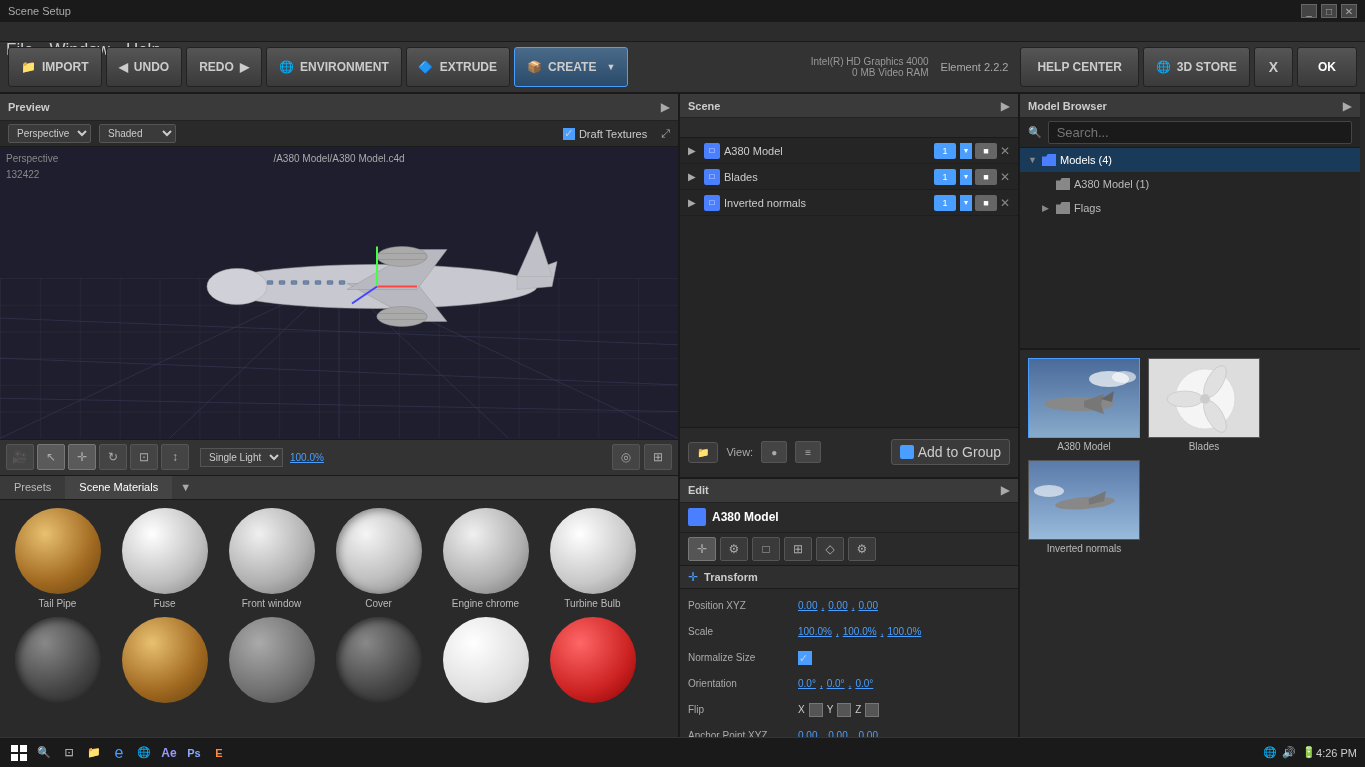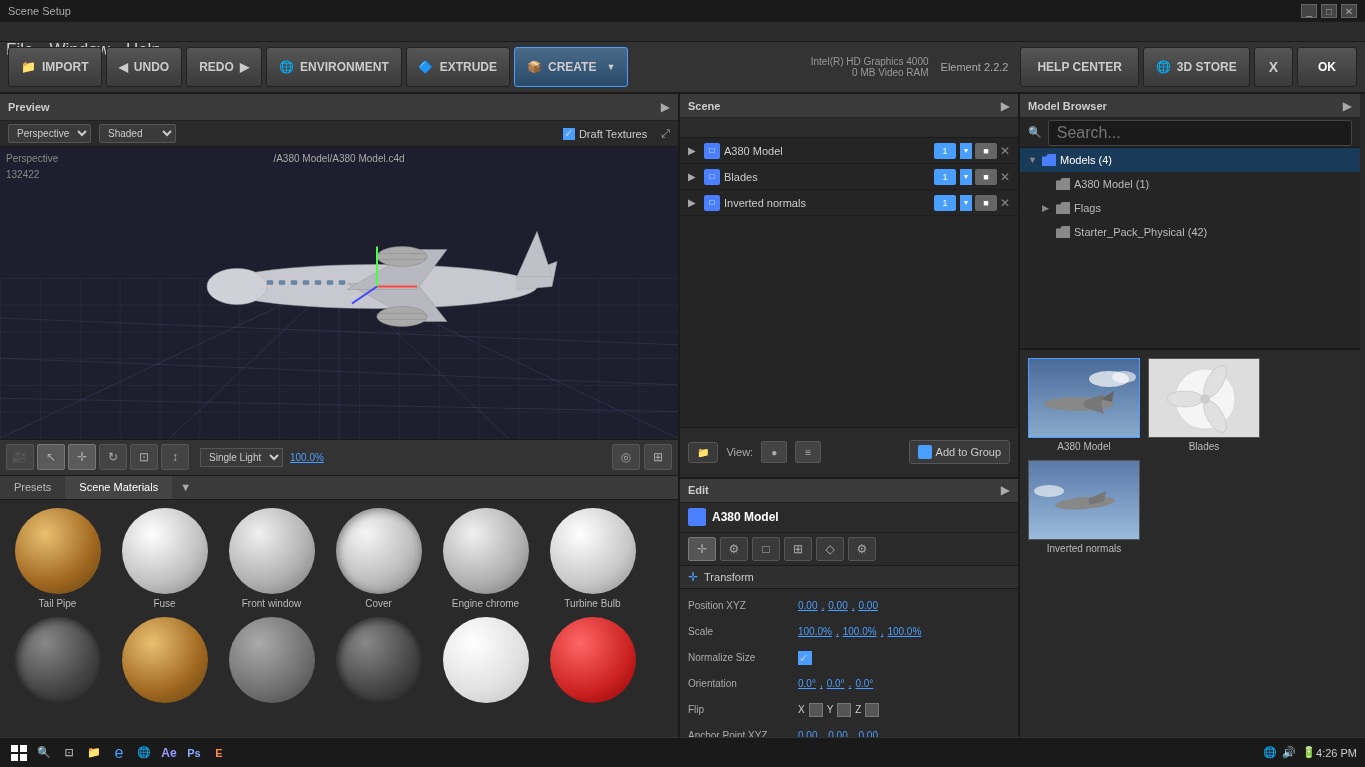--- a/index.html
+++ b/index.html
@@ -81,48 +81,48 @@
     .scene-name { flex: 1; font-size: 11px; color: #ccc; }
     .scene-vis { display: flex; gap: 3px; align-items: center; }
     .vis-btn { width: 22px; height: 16px; background: #4a9eff; border-radius: 2px; display: flex; align-items: center; justify-content: center; font-size: 9px; color: #fff; cursor: pointer; }
     .vis-btn-gray { background: #666; }
     .vis-close { color: #888; font-size: 12px; cursor: pointer; }
 
     .scene-bottom { background: #2a2a2a; height: 50px; display: flex; align-items: center; padding: 0 8px; gap: 8px; border-top: 1px solid #1a1a1a; }
     .add-btn { background: #3a3a3a; border: 1px solid #555; border-radius: 3px; padding: 4px 8px; color: #ccc; font-size: 10px; cursor: pointer; display: flex; align-items: center; gap: 4px; }
     .view-label { color: #aaa; font-size: 11px; }
     .view-btn { width: 26px; height: 22px; background: #444; border: 1px solid #555; border-radius: 2px; display: flex; align-items: center; justify-content: center; cursor: pointer; color: #aaa; font-size: 10px; }
-    .add-group-btn { background: #3a3a3a; border: 1px solid #555; border-radius: 3px; padding: 4px 8px; color: #ccc; font-size: 11px; cursor: pointer; display: flex; align-items: center; gap: 4px; margin-left: auto; }
+    .add-group-btn { background: #3a3a3a; border: 1px solid #555; border-radius: 3px; padding: 4px 8px; color: #ccc; font-size: 14px; cursor: pointer; display: flex; align-items: center; gap: 4px; margin-left: auto; }
     .group-indicator { width: 14px; height: 14px; background: #4a9eff; border-radius: 2px; }
 
     
     .edit-section { background: #2a2a2a; border-top: 2px solid #1a1a1a; }
     .edit-header { background: #3a3a3a; height: 24px; display: flex; align-items: center; padding: 0 8px; justify-content: space-between; border-bottom: 1px solid #222; }
     .edit-object-row { height: 30px; display: flex; align-items: center; padding: 0 8px; gap: 6px; border-bottom: 1px solid #1e1e1e; }
     .edit-icon { width: 18px; height: 18px; background: #4a7fff; border-radius: 2px; }
     .edit-tabs { display: flex; gap: 4px; padding: 4px 8px; border-bottom: 1px solid #1a1a1a; }
     .edit-tab-btn { width: 28px; height: 24px; background: #3a3a3a; border: 1px solid #555; border-radius: 2px; display: flex; align-items: center; justify-content: center; cursor: pointer; color: #aaa; font-size: 12px; }
     .edit-tab-btn.active { background: #555; border-color: #777; }
 
     .properties { padding: 6px 8px; display: flex; flex-direction: column; gap: 4px; }
     .prop-row { display: flex; align-items: center; height: 22px; }
     .prop-label { width: 110px; color: #aaa; font-size: 10px; }
     .prop-value { color: #4a9eff; font-size: 10px; cursor: pointer; text-decoration: underline; }
     .prop-value-normal { color: #ccc; font-size: 10px; }
     .prop-checkbox { width: 14px; height: 14px; background: #4a9eff; border: 1px solid #4a9eff; }
     .transform-header { display: flex; align-items: center; gap: 6px; padding: 4px 8px; background: #2f2f2f; border-bottom: 1px solid #1a1a1a; }
     .transform-icon { color: #4a9eff; font-size: 12px; }
-    .transform-title { font-size: 11px; font-weight: normal; color: #ccc; }
+    .transform-title { font-size: 11px; font-weight: bold; color: #ccc; }
     .select-dropdown { background: #3a3a3a; border: 1px solid #555; color: #ccc; font-size: 10px; padding: 2px 4px; cursor: pointer; border-radius: 2px; }
 
     
     .far-right-panel { width: 340px; display: flex; flex-direction: column; }
     .browser-header { background: #3a3a3a; height: 24px; display: flex; align-items: center; padding: 0 8px; justify-content: space-between; border-bottom: 1px solid #222; }
     .browser-search { background: #252525; height: 30px; display: flex; align-items: center; padding: 0 8px; border-bottom: 1px solid #1a1a1a; }
-    .search-input { background: #1a1a1a; border: 1px solid #444; color: #ccc; font-size: 16px; padding: 3px 8px; width: 100%; border-radius: 2px; }
+    .search-input { background: #1a1a1a; border: 1px solid #444; color: #ccc; font-size: 13px; padding: 3px 8px; width: 100%; border-radius: 2px; }
     .search-icon-wrap { margin-right: 6px; color: #888; }
 
     .browser-tree { flex: 1; overflow-y: auto; background: #252525; }
     .browser-item { height: 24px; display: flex; align-items: center; padding: 0 8px; gap: 4px; cursor: pointer; }
     .browser-item.selected { background: #1a3a5a; }
     .browser-item.level1 { padding-left: 8px; }
     .browser-item.level2 { padding-left: 22px; }
     .browser-arrow { color: #888; font-size: 9px; width: 10px; }
     .browser-item-name { font-size: 11px; color: #bbb; }
     .browser-item-name.selected { color: #fff; }
@@ -541,25 +541,20 @@
         <div style="width:14px;height:12px;background:#888;clip-path:polygon(0 20%,30% 20%,40% 0,100% 0,100% 100%,0 100%);"></div>
         <span class="browser-item-name">A380 Model (1)</span>
       </div>
 
       <div class="browser-item level2">
         <span class="browser-arrow">▶</span>
         <div style="width:14px;height:12px;background:#888;clip-path:polygon(0 20%,30% 20%,40% 0,100% 0,100% 100%,0 100%);"></div>
         <span class="browser-item-name">Flags</span>
       </div>
 
-      <div class="browser-item level2">
-        <span class="browser-arrow"> </span>
-        <div style="width:14px;height:12px;background:#888;clip-path:polygon(0 20%,30% 20%,40% 0,100% 0,100% 100%,0 100%);"></div>
-        <span class="browser-item-name">Starter_Pack_Physical (42)</span>
-      </div>
 
 
     </div>
 
     <div class="thumbnails-section">
 
       <div class="thumb-item">
         <div class="thumb-img thumb-selected">
           <svg width="112" height="80" viewBox="0 0 112 80">
             <rect width="112" height="80" fill="#3a5a8a"></rect>

